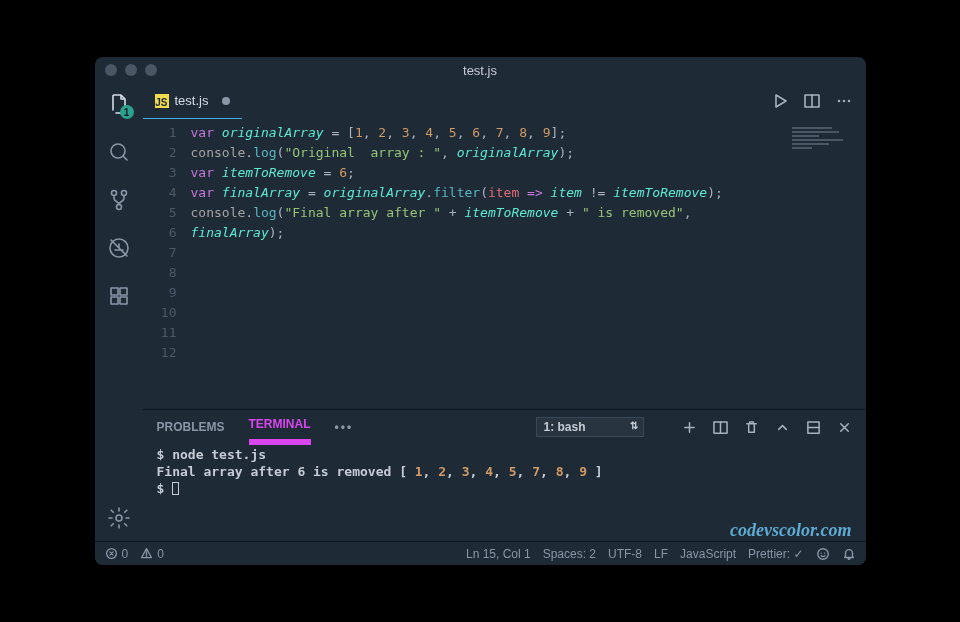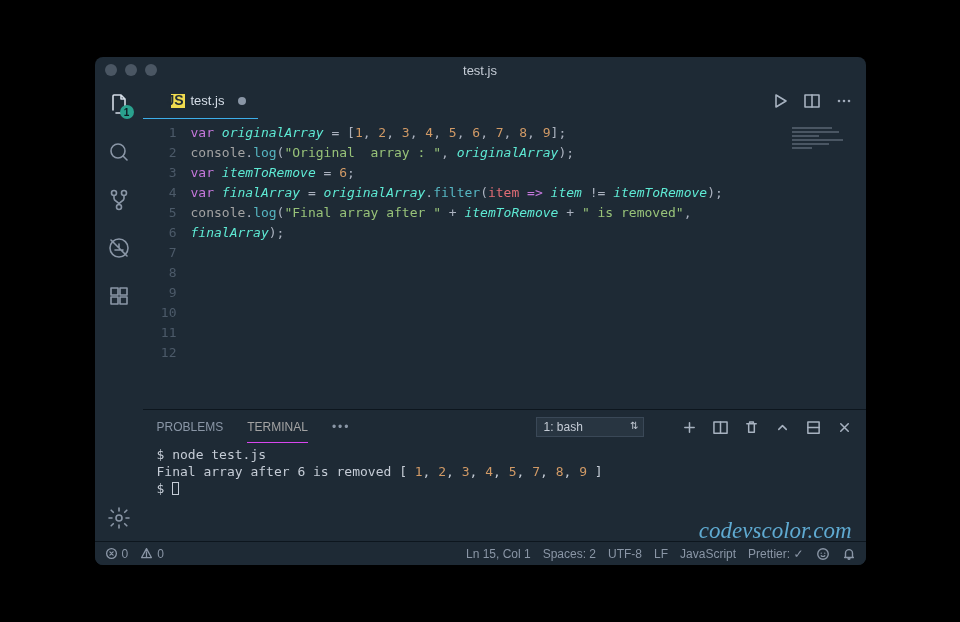--- a/index.html
+++ b/index.html
@@ -94,28 +94,27 @@
   gap: 6px;
   padding: 0 12px;
   border-bottom: 1px solid #3daee9;
   cursor: pointer;
 }
 .tab-icon-js {
   width: 14px;
   height: 14px;
   background: #f0db4f;
   color: #1e2a35;
-  font-size: 14px;
+  font-size: 10px;
   font-weight: 700;
   display: flex;
   align-items: flex-end;
   justify-content: flex-end;
   padding: 0 1px 0 0;
   font-family: -apple-system, sans-serif;
-  margin-left: 16px;
 }
 .tab-label { color: #d5dde7; font-size: 13px; font-family: -apple-system, sans-serif; }
 .tab-dirty {
   width: 8px;
   height: 8px;
   border-radius: 50%;
   background: #8a96a6;
   margin-left: 8px;
 }
 .tab-spacer { flex: 1; }
@@ -169,35 +168,36 @@
   display: flex;
   flex-direction: column;
   gap: 2px;
 }
 .mm-line { height: 2px; background: #4a5663; }
 .panel {
   height: 132px;
   border-top: 1px solid #0d161e;
   display: flex;
   flex-direction: column;
+  font-weight: bold;
 }
 .panel-tabs {
   height: 34px;
   display: flex;
   align-items: center;
   padding: 0 14px;
   gap: 24px;
   color: #8a96a6;
   font-size: 12px;
   font-family: -apple-system, sans-serif;
 }
 .panel-tab { cursor: pointer; padding: 8px 0; }
 .panel-tab.active {
-  color: #a3a3a3;
-  border-bottom: 1px solid #d946ef;
+  color: #d946ef;
+  border-bottom: 6px solid #d946ef;
 }
 .panel-tab-ellipsis { letter-spacing: 2px; cursor: pointer; }
 .panel-spacer { flex: 1; }
 .panel-select {
   background: #283541;
   border: 1px solid #3a4857;
   color: #c5ccd6;
   font-size: 12px;
   padding: 2px 18px 2px 7px;
   width: 108px;
@@ -221,21 +221,21 @@
   color: #c5ccd6;
   position: relative;
 }
 .terminal .tnum { color: #d19a66; }
 .watermark {
   position: absolute;
   right: 14px;
   bottom: 2px;
   color: #5faad1;
   font-family: 'Brush Script MT', cursive;
-  font-size: 23px;
+  font-size: 18px;
   font-style: italic;
 }
 .statusbar {
   height: 24px;
   background: #1e2a35;
   border-top: 1px solid #0d161e;
   display: flex;
   align-items: center;
   padding: 0 10px;
   gap: 12px;

